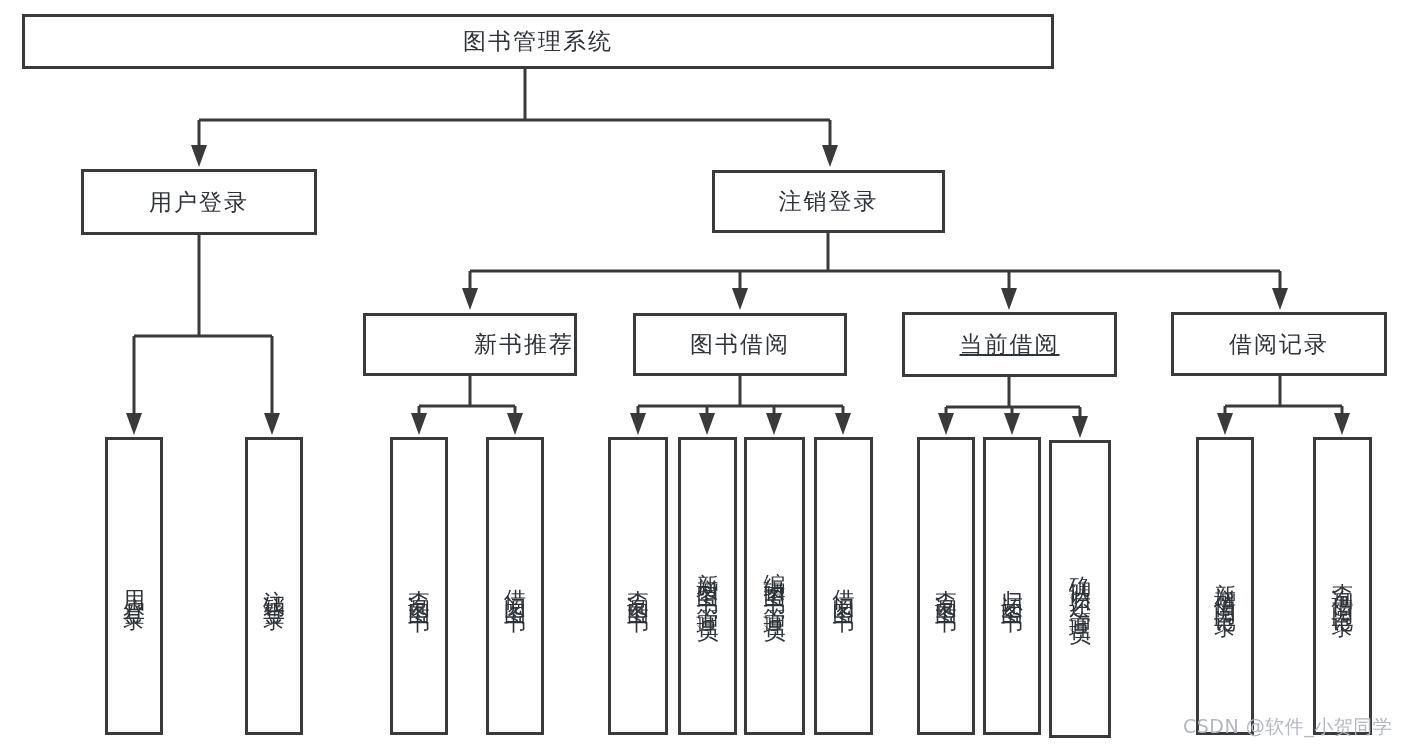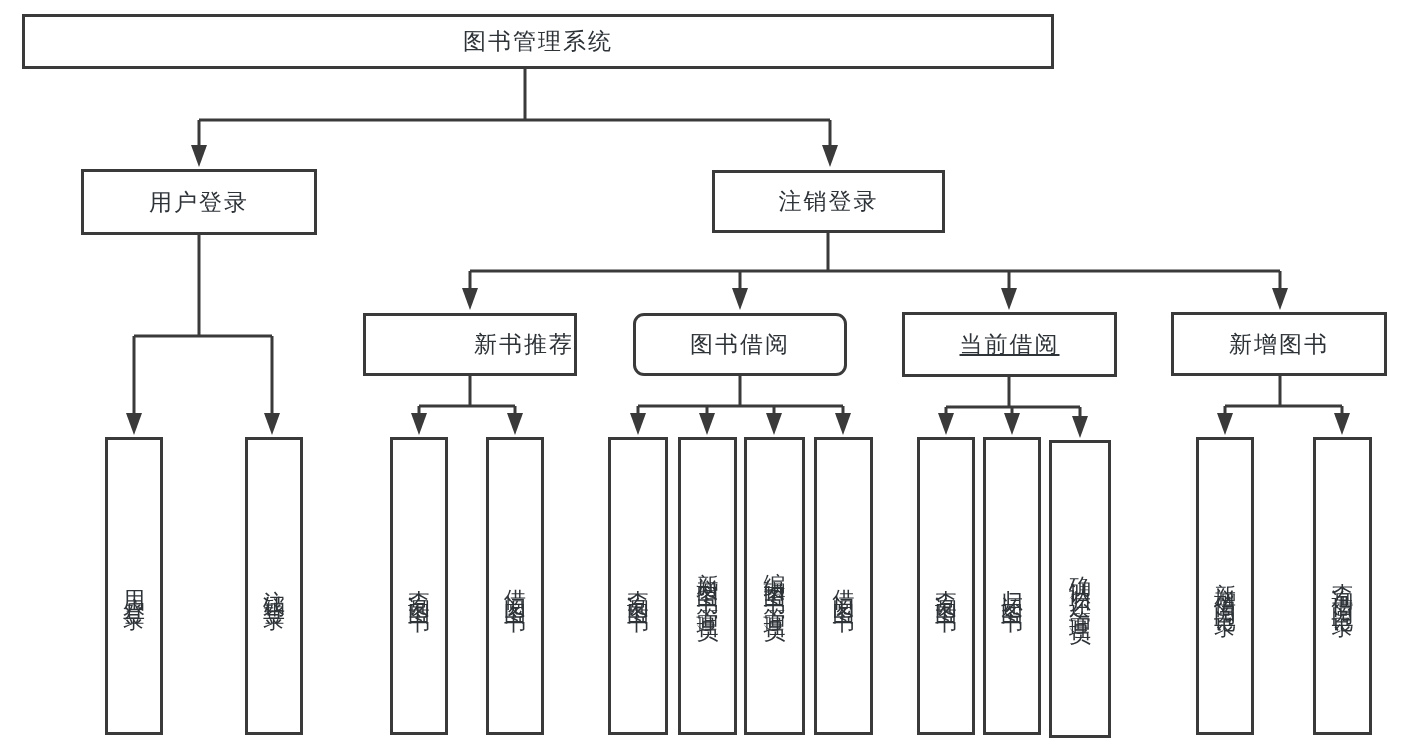--- a/index.html
+++ b/index.html
@@ -21,21 +21,21 @@
   }
   .h .label{font-size:23px;letter-spacing:2px;white-space:nowrap;}
   .v .label{
     writing-mode:vertical-rl;text-orientation:mixed;
     font-size:22px;letter-spacing:7px;line-height:1;white-space:nowrap;
   }
   .root{left:22px;top:14px;width:1032px;height:55px;}
   .n-user-login{left:81px;top:169px;width:236px;height:66px;}
   .n-book-mgmt{left:712px;top:170px;width:233px;height:63px;}
   .n-new-book{left:363px;top:313px;width:214px;height:63px;justify-content:flex-end;}
-  .n-book-borrow{left:633px;top:313px;width:214px;height:63px;border-radius:11px;}
+  .n-book-borrow{left:633px;top:313px;width:214px;height:63px;}
   .n-current-borrow{left:902px;top:312px;width:215px;height:65px;text-decoration:underline;}
   .n-borrow-record{left:1171px;top:312px;width:216px;height:64px;}
   .leaf{top:437px;height:298px;}
   .l1{left:105px;width:58px;}
   .l2{left:245px;width:58px;}
   .l3{left:390px;width:58px;}
   .l4{left:486px;width:58px;}
   .l5{left:608px;width:60px;}
   .l6{left:678px;width:59px;}
   .l7{left:744px;width:61px;}
@@ -109,21 +109,21 @@
   <div class="node h n-new-book">
     <span class="label">新书推荐</span>
   </div>
   <div class="node h n-book-borrow">
     <span class="label">图书借阅</span>
   </div>
   <div class="node h n-current-borrow">
     <span class="label">当前借阅</span>
   </div>
   <div class="node h n-borrow-record">
-    <span class="label">新增图书</span>
+    <span class="label">借阅记录</span>
   </div>
 
   <div class="node v leaf l1">
     <span class="label">用户登录</span>
   </div>
   <div class="node v leaf l2">
     <span class="label">注销登录</span>
   </div>
   <div class="node v leaf l3">
     <span class="label">查询图书</span>
@@ -152,14 +152,15 @@
   <div class="node v leaf l11">
     <span class="label">确认归还（管理员）</span>
   </div>
   <div class="node v leaf l12">
     <span class="label">新增借阅记录</span>
   </div>
   <div class="node v leaf l13">
     <span class="label">查询借阅记录</span>
   </div>
 
+  <div class="watermark">CSDN @软件_小贺同学</div>
 
 </div>
 
 </body></html>

